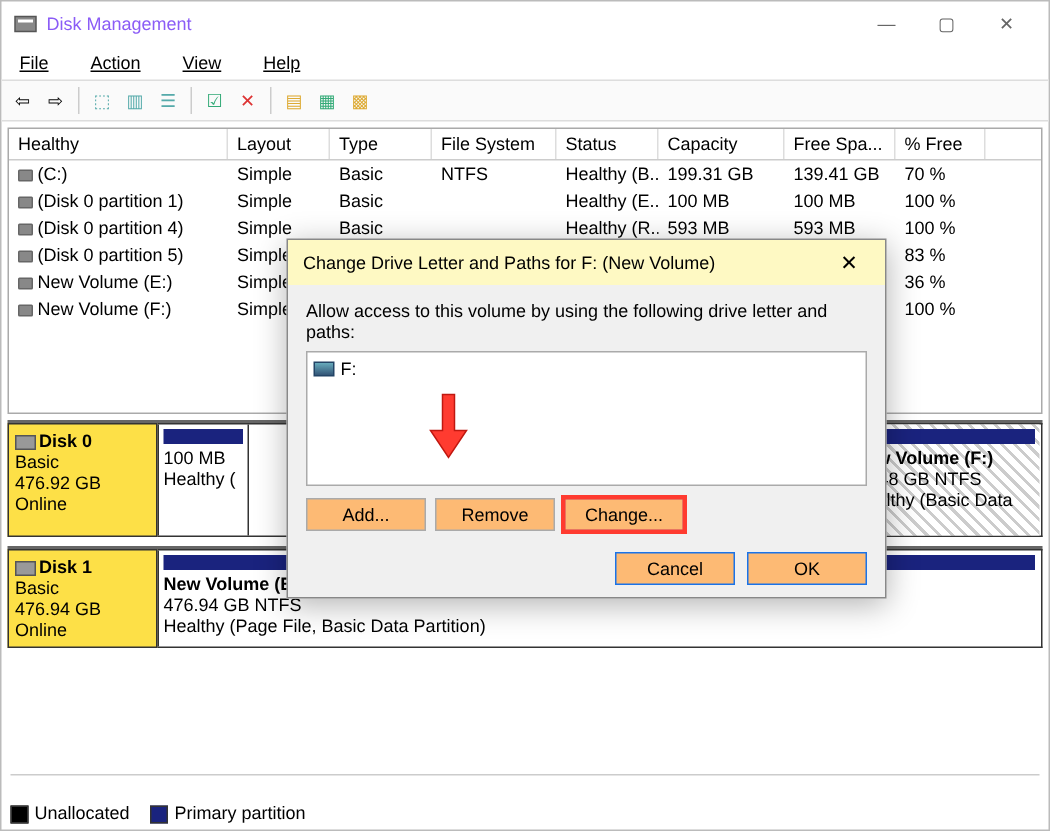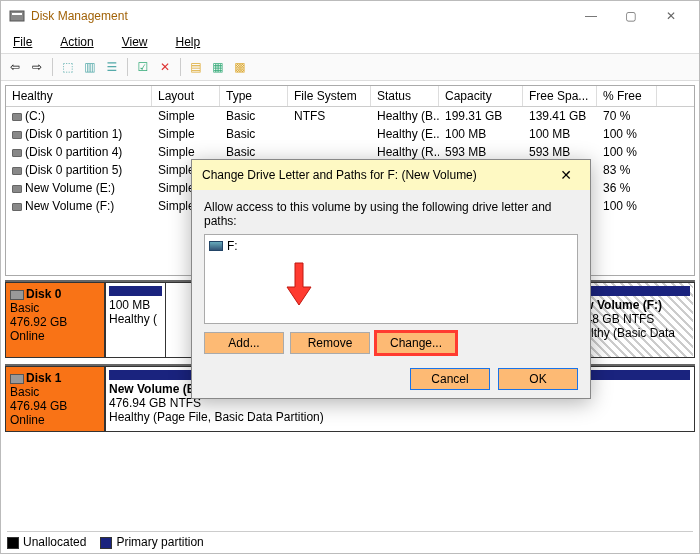--- a/index.html
+++ b/index.html
@@ -1,19 +1,19 @@
 <!DOCTYPE html>
 <html><head>
 <meta charset="utf-8">
 <style>
   * { box-sizing: border-box; margin: 0; padding: 0; font-family: "Segoe UI", Tahoma, sans-serif; font-size: 12px; }
   body { background: #fff; width: 700px; height: 554px; overflow: hidden; position: relative; border: 1px solid #bbb; }
   .titlebar { height: 30px; display: flex; align-items: center; padding: 0 8px; }
   .titlebar .icon { width: 16px; height: 16px; margin-right: 6px; color: #666; }
-  .titlebar-title { color: #a16207; flex: 1; }
+  .titlebar-title { color: #8b5cf6; flex: 1; }
   .win-controls { display: flex; }
   .win-controls div { width: 40px; height: 30px; display: flex; align-items: center; justify-content: center; color: #666; }
   .menubar { height: 22px; display: flex; align-items: center; padding: 0 4px; gap: 12px; text-decoration: underline; }
   .menubar span { padding: 2px 8px; }
   .toolbar { height: 28px; border-top: 1px solid #ddd; border-bottom: 1px solid #ddd; display: flex; align-items: center; padding: 0 4px; gap: 2px; background: #fafafa; }
   .toolbar .tb { width: 20px; height: 20px; display: flex; align-items: center; justify-content: center; }
   .toolbar .divider { width: 1px; height: 18px; background: #ccc; margin: 0 3px; }
   .grid { border: 1px solid #aaa; margin: 4px; }
   .grid-header { display: flex; background: #fff; border-bottom: 1px solid #ccc; }
   .grid-header div { padding: 3px 6px; border-right: 1px solid #ddd; font-weight: normal; white-space: nowrap; overflow: hidden; }
@@ -23,30 +23,30 @@
   .col-lay { width: 68px; }
   .col-typ { width: 68px; }
   .col-fs  { width: 83px; }
   .col-st  { width: 68px; }
   .col-cap { width: 84px; }
   .col-fr  { width: 74px; }
   .col-pf  { width: 60px; }
   .vol-icon { display: inline-block; width: 10px; height: 8px; background: #888; border: 1px solid #666; margin-right: 3px; vertical-align: middle; border-radius: 1px; }
   .lower { margin: 4px; }
   .diskrow { display: flex; border-top: 2px solid #666; margin-bottom: 6px; }
-  .diskhead { width: 100px; border: 1px solid #333; padding: 4px; background: #f97316; }
+  .diskhead { width: 100px; border: 1px solid #333; padding: 4px; background: #fde047; }
   .diskhead .disk-icon { display: inline-block; width: 14px; height: 10px; background: #999; border: 1px solid #555; margin-right: 2px; vertical-align: middle; }
   .diskhead b { font-weight: bold; }
   .diskparts { flex: 1; display: flex; border: 1px solid #333; border-left: none; }
   .part { border-left: 1px solid #333; padding: 3px; overflow: hidden; display: flex; flex-direction: column; }
   .part-bar { height: 10px; background: #1a237e; margin-bottom: 2px; }
   .part-hatch {
     background-image: repeating-linear-gradient(45deg, #ccc 0 2px, #fff 2px 6px);
   }
-  .legend { position: absolute; bottom: 4px; left: 6px; display: flex; gap: 14px; border-top:1px solid #ccc; width: calc(100% - 12px); padding-top:3px; background:#fff;}
+  .legend { position: absolute; bottom: 4px; left: 6px; display: flex; gap: 14px; border-top:1px solid #ccc; width: calc(100% - 12px); padding-top:18px; background:#fff;}
   .legend .swatch { width: 12px; height: 12px; display: inline-block; margin-right: 4px; vertical-align: middle; border:1px solid #333;}
   
   .dialog { position: absolute; left: 190px; top: 158px; width: 400px; background: #f0f0f0; border: 1px solid #888; box-shadow: 0 4px 20px rgba(0,0,0,.3); }
   .dlg-title { height: 30px; display: flex; align-items: center; padding: 0 10px; background: #fef9c3; }
   .dlg-title span { flex: 1; }
   .dlg-title .close { width: 28px; text-align: center; font-size: 14px; }
   .dlg-body { padding: 10px 12px 8px; }
   .dlg-list { background: #fff; border: 1px solid #aaa; height: 90px; margin-top: 6px; padding: 4px; }
   .dlg-list-item { display: flex; align-items: center; gap: 4px; }
   .dlg-list-item .drive-icon { width: 14px; height: 10px; background: linear-gradient(#6ab, #357); border: 1px solid #246; }

